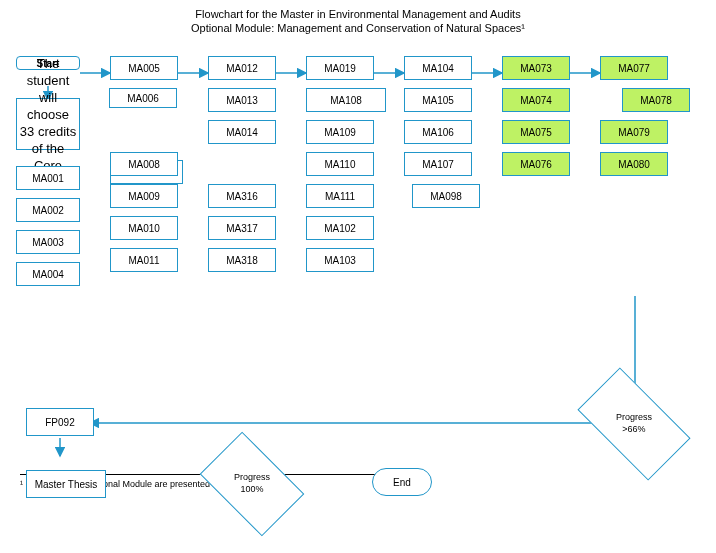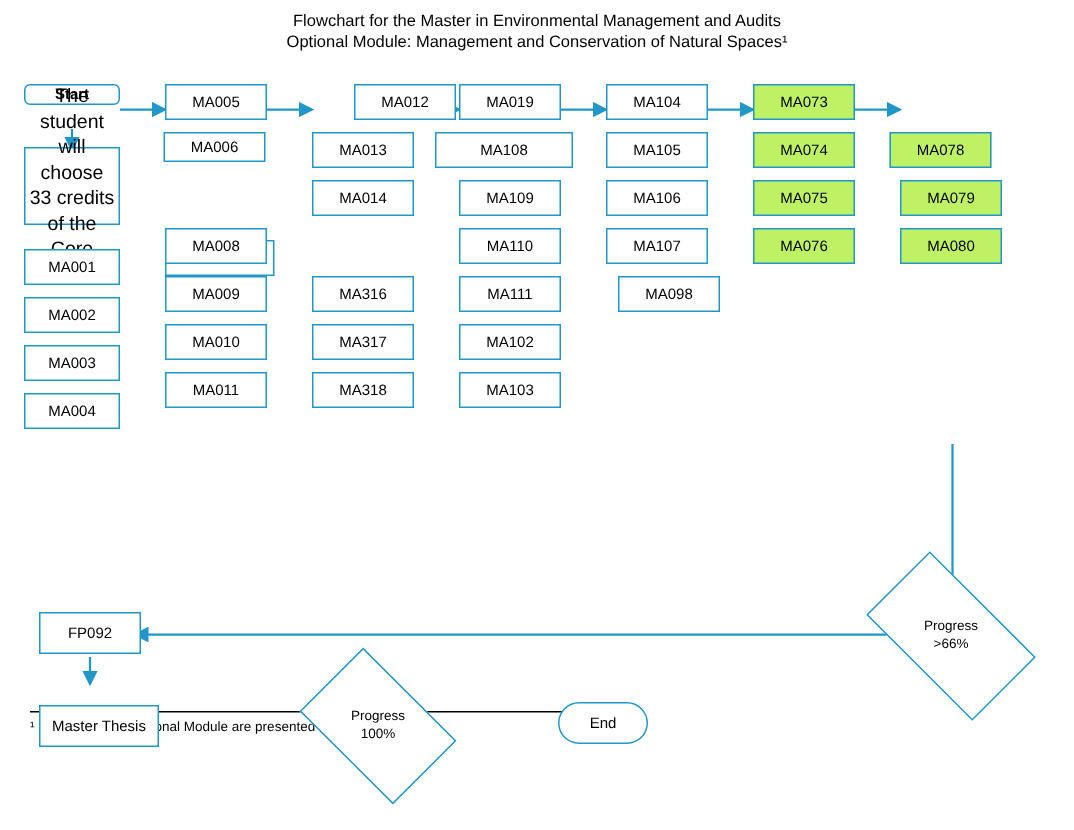--- a/index.html
+++ b/index.html
@@ -159,47 +159,48 @@
     <div class="box" style="left:6px;top:224px;width:64px;height:24px;">MA004</div>
 
     <div class="box" style="left:100px;top:18px;width:68px;height:24px;">MA005</div>
     <div class="box" style="left:99px;top:50px;width:68px;height:20px;">MA006</div>
     <div class="box" style="left:100px;top:82px;width:73px;height:24px;margin-top:40px;">MA007</div>
     <div class="box" style="left:100px;top:114px;width:68px;height:24px;">MA008</div>
     <div class="box" style="left:100px;top:146px;width:68px;height:24px;">MA009</div>
     <div class="box" style="left:100px;top:178px;width:68px;height:24px;">MA010</div>
     <div class="box" style="left:100px;top:210px;width:68px;height:24px;">MA011</div>
 
-    <div class="box" style="left:198px;top:18px;width:68px;height:24px;margin-left:28px;">MA012</div>
+    <div class="box" style="left:198px;top:18px;width:68px;height:24px;">MA012</div>
     <div class="box" style="left:198px;top:50px;width:68px;height:24px;">MA013</div>
     <div class="box" style="left:198px;top:82px;width:68px;height:24px;">MA014</div>
     <div class="box" style="left:198px;top:146px;width:68px;height:24px;">MA316</div>
     <div class="box" style="left:198px;top:178px;width:68px;height:24px;">MA317</div>
     <div class="box" style="left:198px;top:210px;width:68px;height:24px;">MA318</div>
 
     <div class="box" style="left:296px;top:18px;width:68px;height:24px;">MA019</div>
-    <div class="box" style="left:280px;top:50px;width:92px;height:24px;">MA108</div>
+    <div class="box" style="left:296px;top:50px;width:80px;height:24px;">MA108</div>
     <div class="box" style="left:296px;top:82px;width:68px;height:24px;">MA109</div>
     <div class="box" style="left:296px;top:114px;width:68px;height:24px;">MA110</div>
     <div class="box" style="left:296px;top:146px;width:68px;height:24px;">MA111</div>
     <div class="box" style="left:296px;top:178px;width:68px;height:24px;">MA102</div>
     <div class="box" style="left:296px;top:210px;width:68px;height:24px;">MA103</div>
 
     <div class="box" style="left:394px;top:18px;width:68px;height:24px;">MA104</div>
     <div class="box" style="left:394px;top:50px;width:68px;height:24px;">MA105</div>
     <div class="box" style="left:394px;top:82px;width:68px;height:24px;">MA106</div>
     <div class="box" style="left:394px;top:114px;width:68px;height:24px;">MA107</div>
     <div class="box" style="left:402px;top:146px;width:68px;height:24px;">MA098</div>
 
     <div class="box blue-fill" style="left:492px;top:18px;width:68px;height:24px;">MA073</div>
     <div class="box blue-fill" style="left:492px;top:50px;width:68px;height:24px;">MA074</div>
     <div class="box blue-fill" style="left:492px;top:82px;width:68px;height:24px;">MA075</div>
     <div class="box blue-fill" style="left:492px;top:114px;width:68px;height:24px;">MA076</div>
 
-    <div class="box blue-fill" style="left:583px;top:50px;width:68px;height:24px;">MA078</div>
+    <div class="box blue-fill" style="left:590px;top:18px;width:68px;height:24px;">MA077</div>
+    <div class="box blue-fill" style="left:612px;top:50px;width:68px;height:24px;">MA078</div>
     <div class="box blue-fill" style="left:590px;top:82px;width:68px;height:24px;">MA079</div>
     <div class="box blue-fill" style="left:590px;top:114px;width:68px;height:24px;">MA080</div>
 
     <div class="box" style="left:16px;top:370px;width:68px;height:28px;font-weight:normal;">
       <span>FP092</span>
     </div>
 
     <div class="box" style="left:16px;top:432px;width:80px;height:28px;">
       <span>Master Thesis</span>
     </div>

